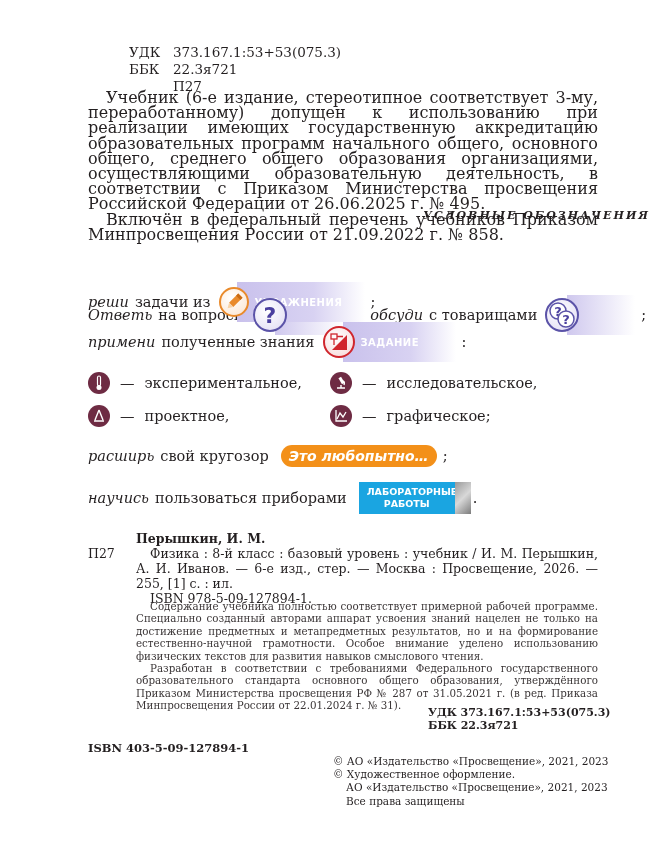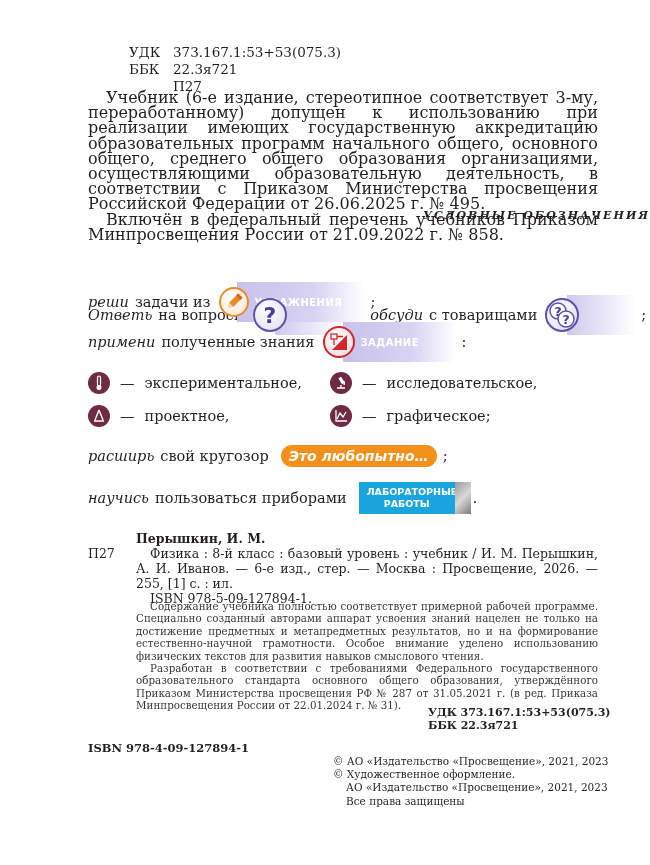--- a/index.html
+++ b/index.html
@@ -215,20 +215,20 @@
 <div class="abs annot">
   <p>Содержание учебника полностью соответствует примерной рабочей программе. Специально созданный авторами аппарат усвоения знаний нацелен не только на достижение предметных и метапредметных результатов, но и на формирование естественно-научной грамотности. Особое внимание уделено использованию физических текстов для развития навыков смыслового чтения.</p>
   <p>Разработан в соответствии с требованиями Федерального государственного образовательного стандарта основного общего образования, утверждённого Приказом Министерства просвещения РФ № 287 от 31.05.2021 г. (в ред. Приказа Минпросвещения России от 22.01.2024 г. № 31).</p>
 </div>
 
 <div class="abs bottom-codes">
   <div>УДК 373.167.1:53+53(075.3)</div>
   <div>ББК 22.3я721</div>
 </div>
 
-<div class="abs isbn-left">ISBN 978-4-09-127894-1</div>
+<div class="abs isbn-left">ISBN 403-5-09-127894-1</div>
 
 <div class="abs copy">
   <div>© АО «Издательство «Просвещение», 2021, 2023</div>
   <div>© Художественное оформление.</div>
   <div class="ind">АО «Издательство «Просвещение», 2021, 2023</div>
   <div class="ind">Все права защищены</div>
 </div>
 
 </body></html>

